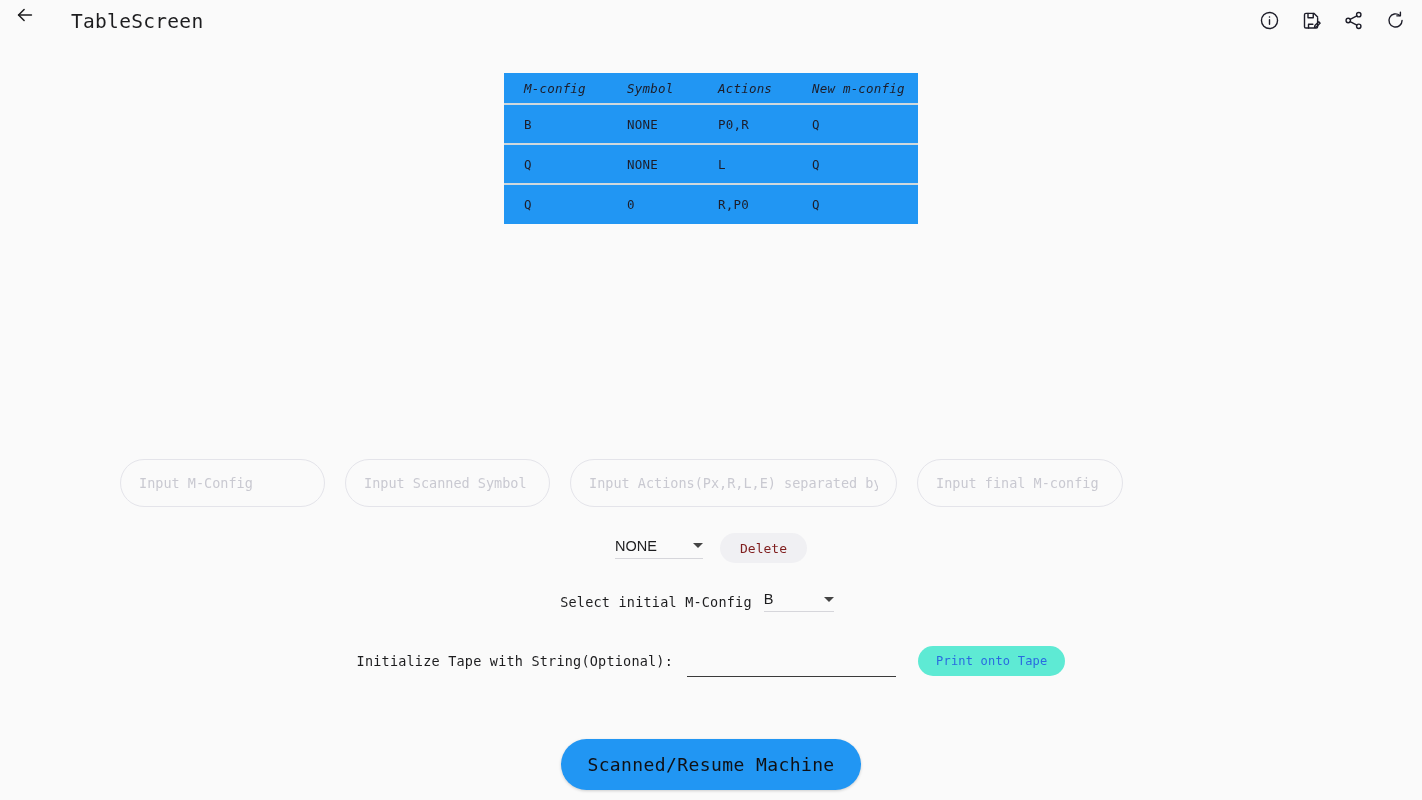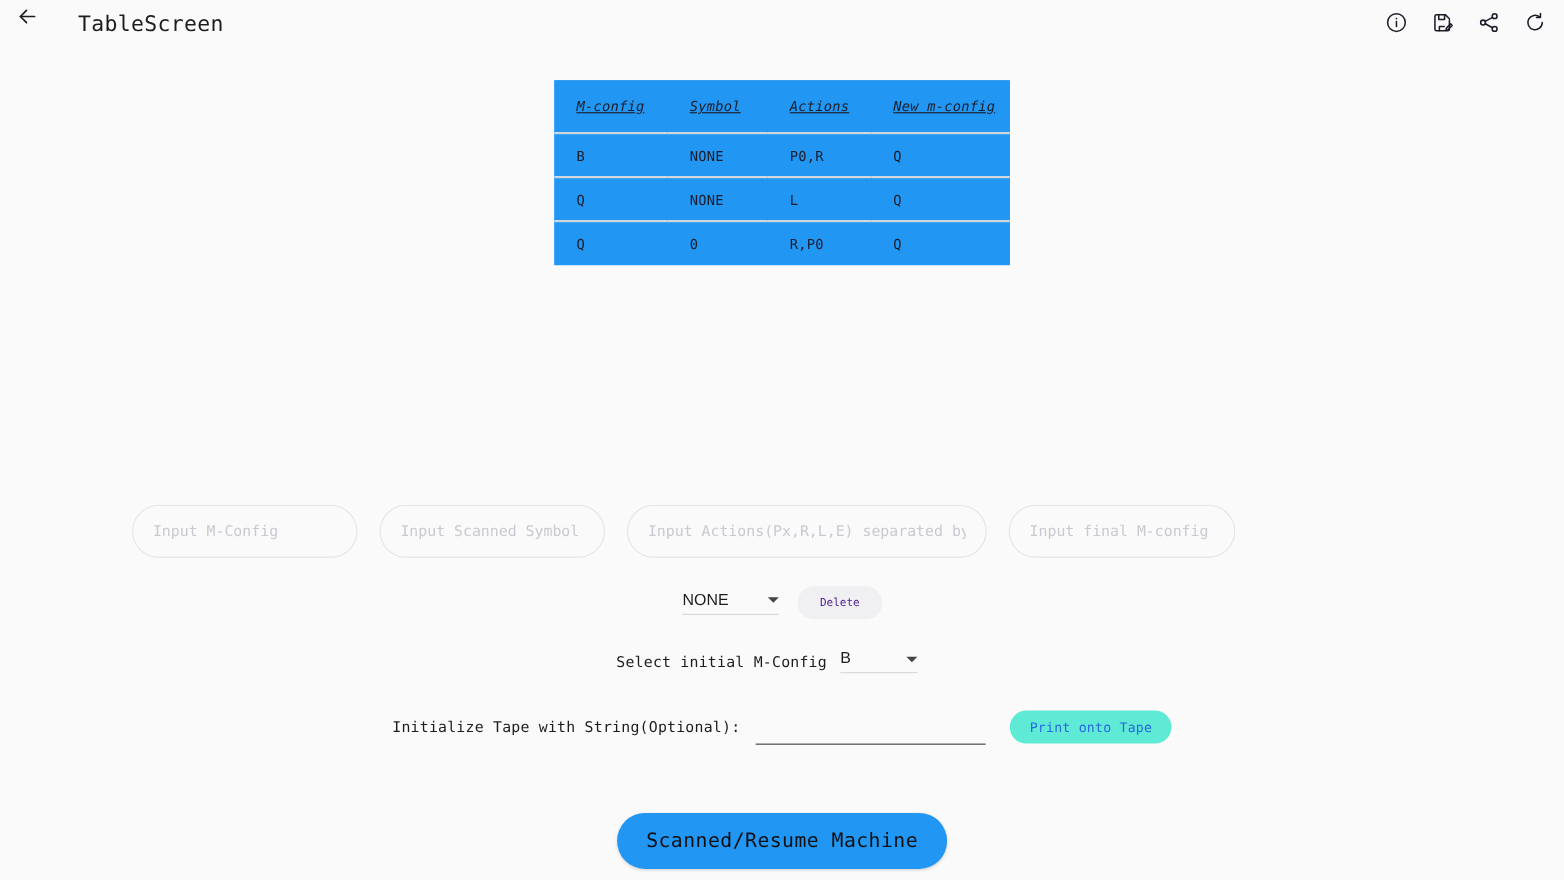--- a/index.html
+++ b/index.html
@@ -81,22 +81,21 @@
     font-size: 12.5px;
     background: #2196f3;
     border-bottom: 2px solid #cfd8dc;
     height: 40px;
     vertical-align: middle;
     letter-spacing: 0.2px;
   }
   table.machine-table th {
     font-style: italic;
     font-weight: normal;
-    height: 48px;
-    text-decoration: underline;
+    height: 31px;
   }
   table.machine-table tr:last-child td { border-bottom: none; }
   col.c1 { width: 103px; }
   col.c2 { width: 91px; }
   col.c3 { width: 94px; }
   col.c4 { width: 126px; }
 
   
   .row-inputs {
     position: absolute;
@@ -169,23 +168,23 @@
     border-right: 5px solid transparent;
     border-top: 5.5px solid #444;
     margin-left: 12px;
   }
   .delete-btn {
     height: 30px;
     padding: 0 20px;
     border: none;
     border-radius: 16px;
     background: #f0f0f3;
-    color: #4c1d95;
-    font-family: "DejaVu Sans Mono", "Liberation Mono", monospace;
-    font-size: 10px;
+    color: #7f1d1d;
+    font-family: "DejaVu Sans Mono", "Liberation Mono", monospace;
+    font-size: 13px;
     cursor: pointer;
   }
 
   
   .initial-row {
     position: absolute;
     left: 0; top: 591px;
     width: 1394px;
     display: flex;
     align-items: center;

